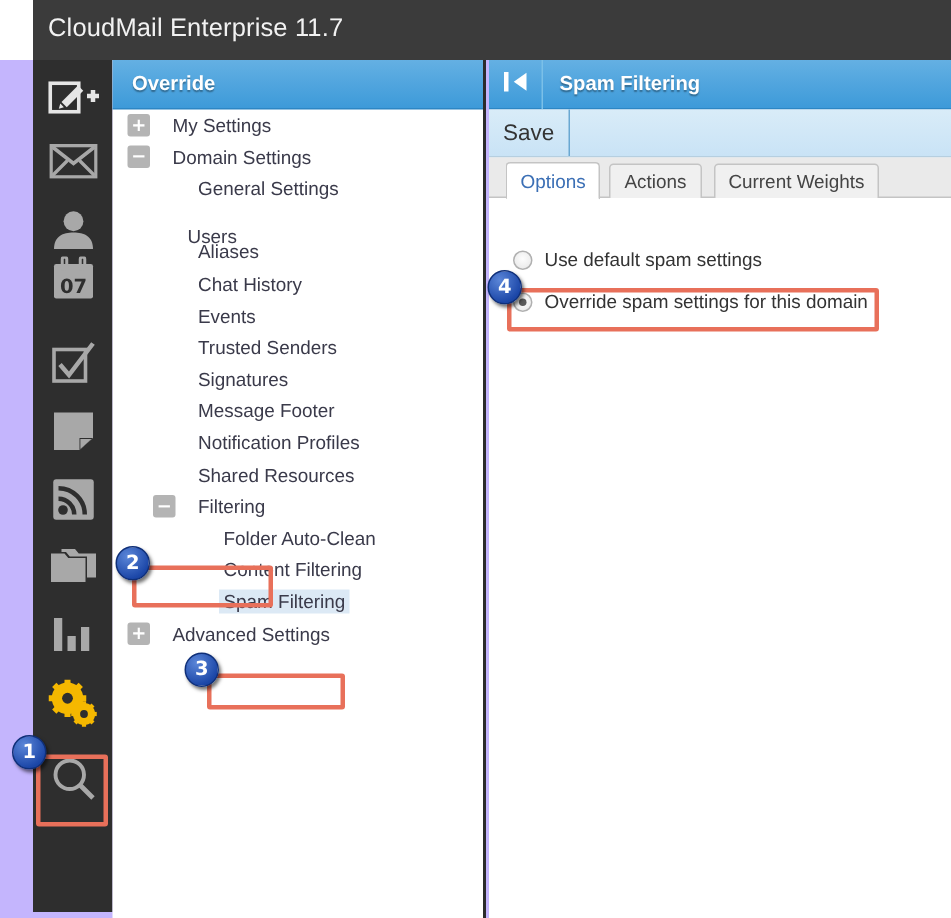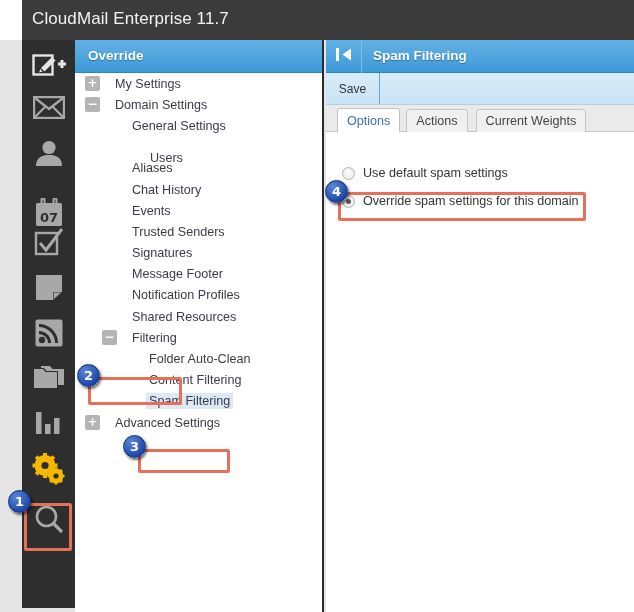--- a/index.html
+++ b/index.html
@@ -6,21 +6,21 @@
   html, body {
     margin: 0; padding: 0;
     width: 634px; height: 612px;
     background: #ffffff;
     font-family: "Liberation Sans", sans-serif;
     overflow: hidden;
   }
   #app {
     position: relative;
     width: 506px; height: 612px;
-    background: #e5e5e5;
+    background: #c4b5fd;
   }
 
   
   .titlebar {
     position: absolute;
     left: 22px; top: 0;
     width: 612px; height: 40px;
     background: #3b3b3b;
   }
   .titlebar .title {
@@ -134,21 +134,21 @@
     left: 0; top: 33px;
     width: 308px; height: 32px;
     background: linear-gradient(#d9ecf8, #c9e3f6);
     border-bottom: 1px solid #b6cfe0;
   }
   .toolbar .save {
     position: absolute;
     left: 0; top: 0;
     width: 54px; height: 31px;
     display: flex; align-items: center; justify-content: center;
-    font-size: 12px; color: #333;
+    font-size: 15px; color: #333;
     border-right: 1px solid #6aa8d2;
   }
   .tabstrip {
     position: absolute;
     left: 0; top: 65px;
     width: 308px; height: 27px;
     background: #eaeaea;
     border-bottom: 1px solid #c4c4c4;
   }
   .tab {
@@ -260,21 +260,21 @@
 
     <div class="rail-item" style="top:89px">
       <span>
         <svg width="30" height="26" viewBox="0 0 30 26">
           <circle cx="15" cy="7.5" r="6.6" fill="#a8a8a8"></circle>
           <path d="M2 26 C2 17.5 8 15 15 15 C22 15 28 17.5 28 26 Z" fill="#a8a8a8"></path>
         </svg>
       </span>
     </div>
 
-    <div class="rail-item" style="top:149px">
+    <div class="rail-item" style="top:122px">
       <span>
         <svg width="30" height="29" viewBox="0 0 30 29">
           <rect x="2" y="5" width="26" height="23" rx="1.5" fill="#a8a8a8"></rect>
           <rect x="7.5" y="0.5" width="3" height="8" rx="1.2" fill="none" stroke="#a8a8a8" stroke-width="2"></rect>
           <rect x="19.5" y="0.5" width="3" height="8" rx="1.2" fill="none" stroke="#a8a8a8" stroke-width="2"></rect>
           <text x="15" y="24" text-anchor="middle" font-family="DejaVu Sans, sans-serif" font-size="13" font-weight="bold" fill="#2e2e2e">07</text>
         </svg>
       </span>
     </div>
 
@@ -372,21 +372,21 @@
           <span class="lbl" style="left: 40px;">My Settings</span>
         </div>
         <div class="tree-row">
           <span class="toggle" style="left: 10px;">−</span>
           <span class="lbl" style="left: 40px;">Domain Settings</span>
         </div>
         <div class="tree-row">
           <span class="lbl" style="left: 57px;">General Settings</span>
         </div>
         <div class="tree-row">
-          <span class="lbl" style="left: 75px; margin-top: 21px;">Users</span>
+          <span class="lbl" style="left: 50px; margin-top: 21px;">Users</span>
         </div>
         <div class="tree-row">
           <span class="lbl" style="left: 57px;">Aliases</span>
         </div>
         <div class="tree-row">
           <span class="lbl" style="left: 57px;">Chat History</span>
         </div>
         <div class="tree-row">
           <span class="lbl" style="left: 57px;">Events</span>
         </div>

